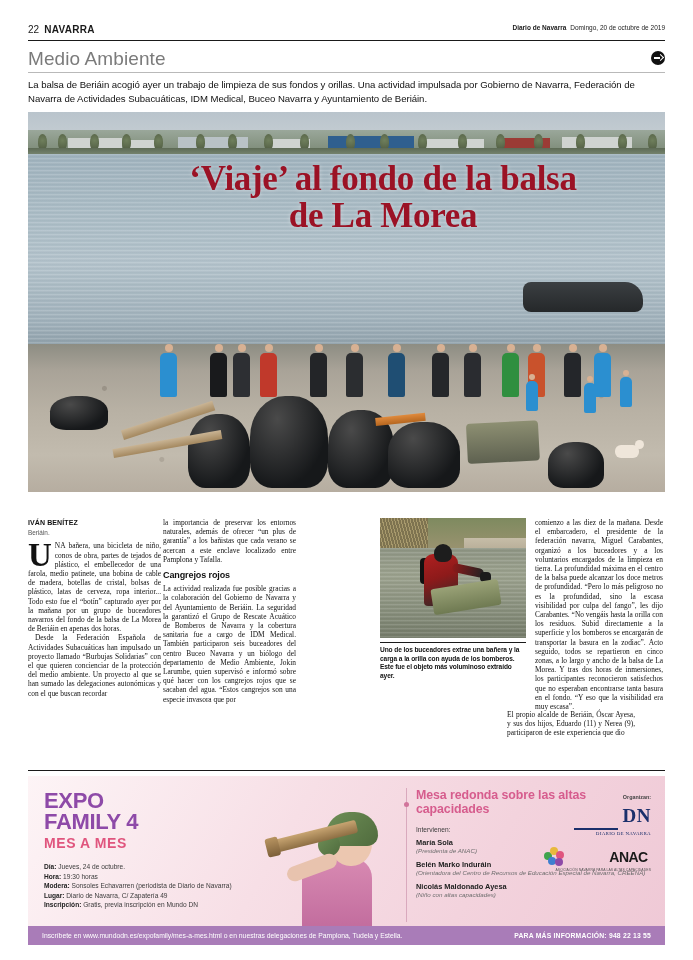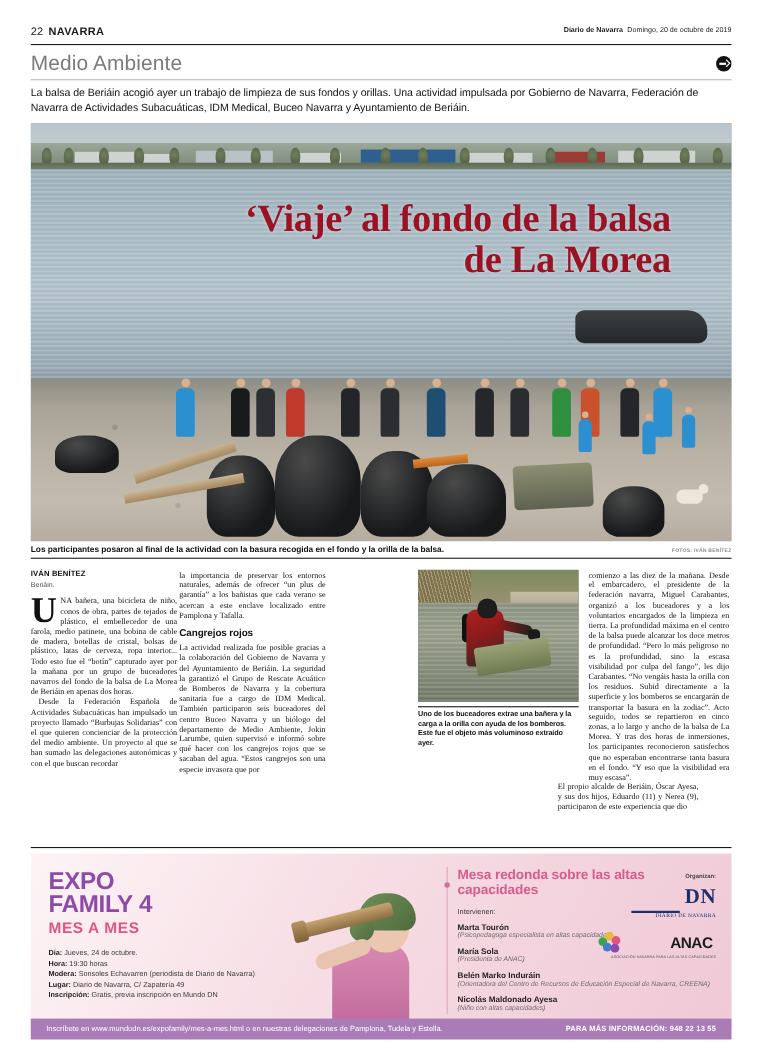--- a/index.html
+++ b/index.html
@@ -207,31 +207,30 @@
     background:#efe6da;
   }
   .dog:before{
     content:""; position:absolute; right:-5px; top:-5px;
     width:9px;height:9px;border-radius:50%;background:#efe6da;
   }
 
   
   .headline {
     position: absolute;
-    left: 152px; top: 48px;
+    left: 140px; top: 48px;
     width: 430px;
-    text-align: right;
+    text-align: center;
     font-family: "Liberation Serif", serif;
     font-weight: 700;
     font-size: 35px;
     line-height: 37px;
     color: #9b1225;
     letter-spacing: -0.3px;
     text-shadow: 0 0 5px rgba(255,255,255,0.35);
-    margin-top: 20px;
   }
 
   
   .maincap {
     position: absolute;
     left: 28px; top: 495px;
     width: 637px;
     display: flex;
     align-items: baseline;
     justify-content: space-between;
@@ -671,24 +670,20 @@
       <div class="plank" style="left:96px;bottom:52px;width:96px;height:10px;transform:rotate(-18deg)"></div>
       <div class="plank" style="left:86px;bottom:34px;width:110px;height:9px;transform:rotate(-10deg)"></div>
       <div class="plank" style="left:348px;bottom:66px;width:50px;height:8px;background:linear-gradient(#e08a3c,#b5661f);transform:rotate(-6deg)"></div>
       <div class="plank" style="left:440px;bottom:28px;width:72px;height:40px;background:linear-gradient(#8d8f72,#5e6150);border-radius:4px;transform:rotate(-3deg)"></div>
       <div class="dog"></div>
     </div>
 
     <div class="headline">‘Viaje’ al fondo de la balsa de La Morea</div>
   </div>
 
-  <div class="maincap">
-    <div class="maincap-text">Los participantes posaron al final de la actividad con la basura recogida en el fondo y la orilla de la balsa.</div>
-    <div class="maincap-credit">FOTOS: IVÁN BENÍTEZ</div>
-  </div>
 
   <div class="cols">
 
     <div class="col c1">
       <div class="byline">IVÁN BENÍTEZ</div>
       <div class="byplace">Beriáin.</div>
       <p class="noind"><span class="dropcap">U</span><span>NA bañera, una bicicleta de niño, conos de obra, partes de tejados de plástico, el embellecedor de una farola, medio patinete, una bobina de cable de madera, botellas de cristal, bolsas de plástico, latas de cerveza, ropa interior... Todo esto fue el “botín” capturado ayer por la mañana por un grupo de buceadores navarros del fondo de la balsa de La Morea de Beriáin en apenas dos horas.</span></p>
       <p>Desde la Federación Española de Actividades Subacuáticas han impulsado un proyecto llamado “Burbujas Solidarias” con el que quieren concienciar de la protección del medio ambiente. Un proyecto al que se han sumado las delegaciones autonómicas y con el que buscan recordar</p>
     </div>
 
@@ -755,24 +750,20 @@
     </div>
 
     <div class="ad-sep">
         <span class="dot"></span>
       </div>
 
     <div class="ad-right">
       <div class="ad-rt-title">Mesa redonda sobre las altas capacidades</div>
       <div class="ad-interv">
         <div style="margin-bottom:5px">Intervienen:</div>
-        <div class="sp">
-          <div class="sp-name">Marta Tourón</div>
-          <div class="sp-role">(Psicopedagoga especialista en altas capacidades)</div>
-        </div>
         <div class="sp">
           <div class="sp-name">María Sola</div>
           <div class="sp-role">(Presidenta de ANAC)</div>
         </div>
         <div class="sp">
           <div class="sp-name">Belén Marko Induráin</div>
           <div class="sp-role">(Orientadora del Centro de Recursos de Educación Especial de Navarra, CREENA)</div>
         </div>
         <div class="sp">
           <div class="sp-name">Nicolás Maldonado Ayesa</div>

